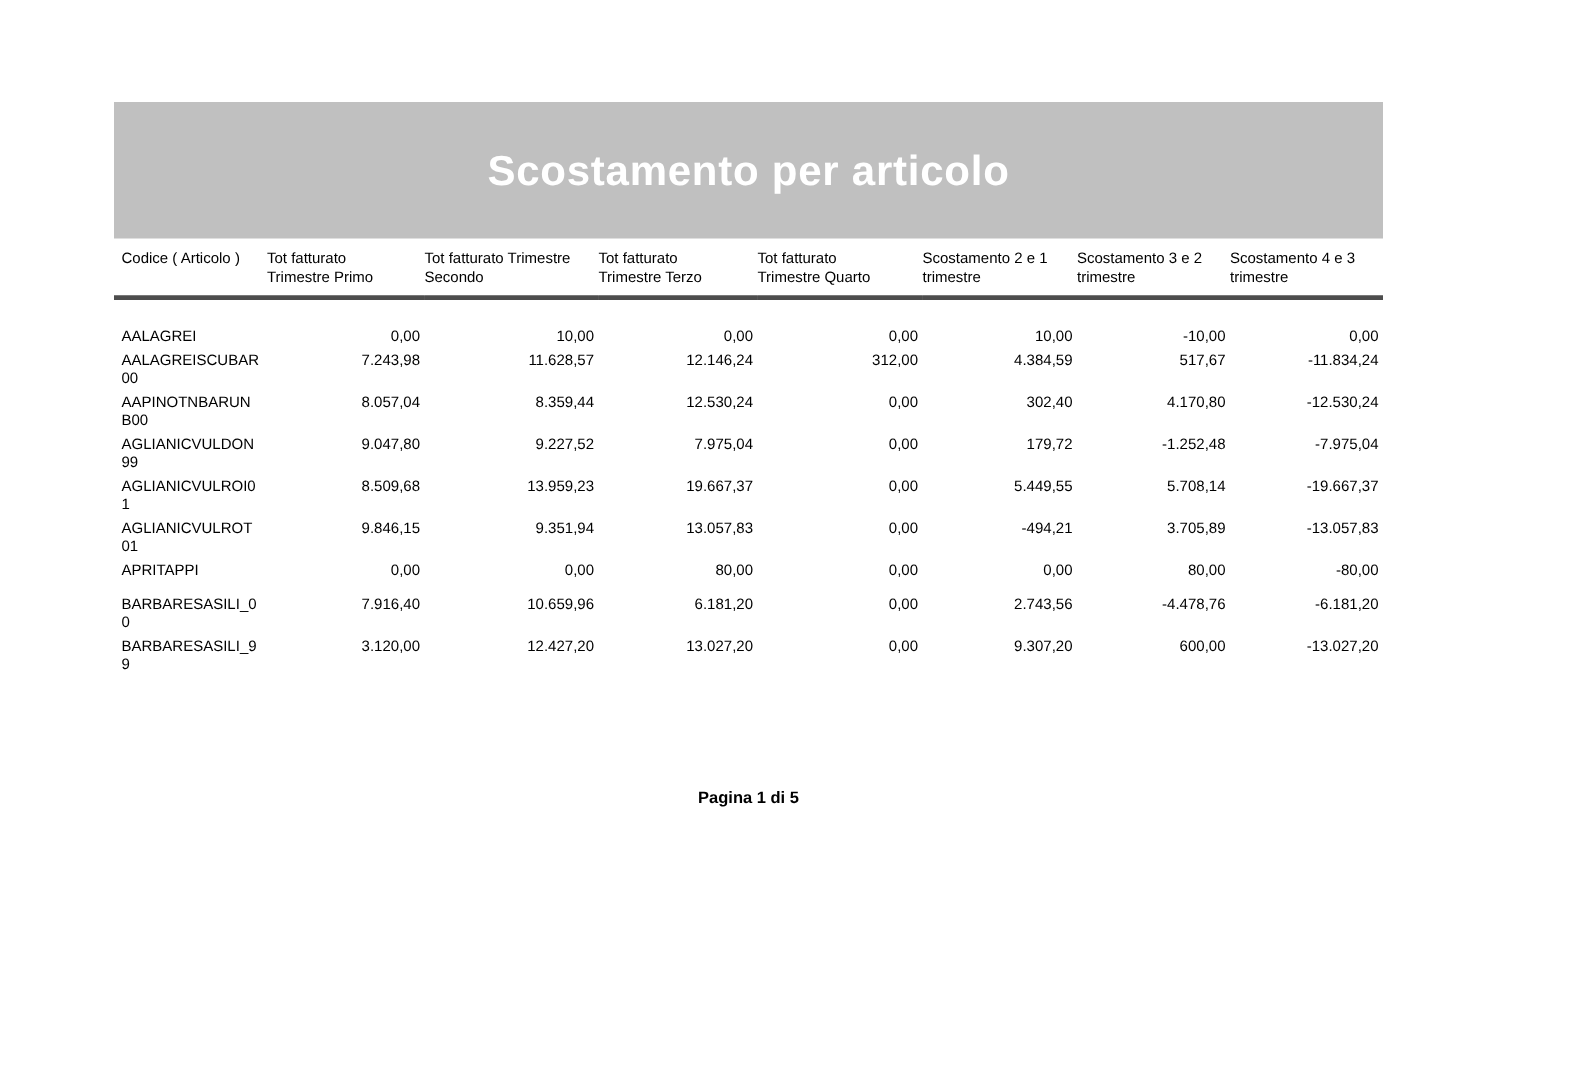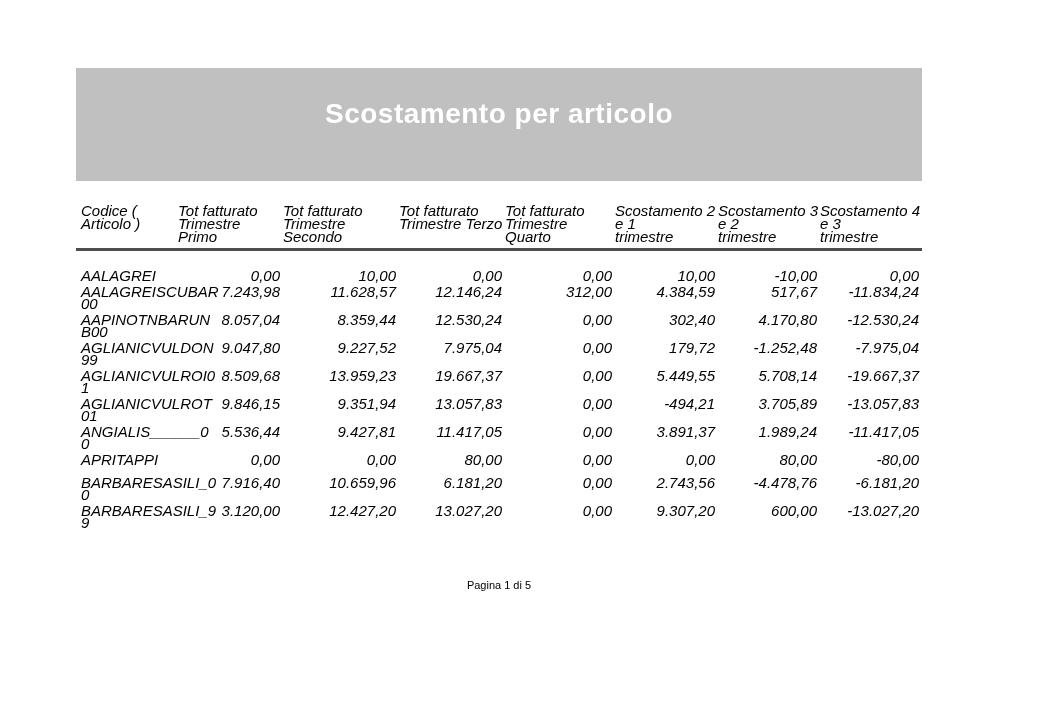--- a/index.html
+++ b/index.html
@@ -12,39 +12,38 @@
     color: var(--text-color, #000);
     overflow: hidden;
   }
   .page {
     position: absolute;
     left: 76px;
     top: 68px;
     width: 846px;
   }
   .banner {
-    height: 113px;
+    height: 91px;
     background: var(--banner-bg, #c0c0c0);
   }
   .title {
     line-height: 91px;
     text-align: center;
     font-size: 28px;
     font-weight: bold;
     letter-spacing: 0.5px;
     color: var(--title-color, #ffffff);
     white-space: nowrap;
   }
   table.report {
     border-collapse: collapse;
     table-layout: fixed;
     width: 846px;
-    margin-top: 23px;
-    font-size: 15px;
-    font-style: italic;
+    margin-top: 7px;
+    font-size: 10px;
   }
   col.c0 { width: 102px; }
   col.c1 { width: 105px; }
   col.c2 { width: 116px; }
   col.c3 { width: 106px; }
   col.c4 { width: 110px; }
   col.c5 { width: 103px; }
   col.c6 { width: 102px; }
   col.c7 { width: 102px; }
   th {
@@ -67,23 +66,24 @@
   td.col-code {
     padding-left: 5px;
     white-space: pre-line;
   }
   td.col-num {
     text-align: right;
     padding-right: 3px;
   }
   .footer {
     width: 846px;
-    margin-top: 48px;
+    margin-top: 74px;
     text-align: center;
     font-size: 11px;
+    font-weight: bold;
   }
 </style>
 </head>
 <body>
 
 <div class="page">
 
   <div class="banner">
     <div class="title">Scostamento per articolo</div>
   </div>
@@ -178,31 +178,20 @@
 01</td>
           <td class="col-num">9.846,15</td>
           <td class="col-num">9.351,94</td>
           <td class="col-num">13.057,83</td>
           <td class="col-num">0,00</td>
           <td class="col-num">-494,21</td>
           <td class="col-num">3.705,89</td>
           <td class="col-num">-13.057,83</td>
         </tr>
         <tr>
-          <td class="col-code">ANGIALIS______0
-0</td>
-          <td class="col-num">5.536,44</td>
-          <td class="col-num">9.427,81</td>
-          <td class="col-num">11.417,05</td>
-          <td class="col-num">0,00</td>
-          <td class="col-num">3.891,37</td>
-          <td class="col-num">1.989,24</td>
-          <td class="col-num">-11.417,05</td>
-        </tr>
-        <tr>
           <td class="col-code">APRITAPPI</td>
           <td class="col-num">0,00</td>
           <td class="col-num">0,00</td>
           <td class="col-num">80,00</td>
           <td class="col-num">0,00</td>
           <td class="col-num">0,00</td>
           <td class="col-num">80,00</td>
           <td class="col-num">-80,00</td>
         </tr>
         <tr>

